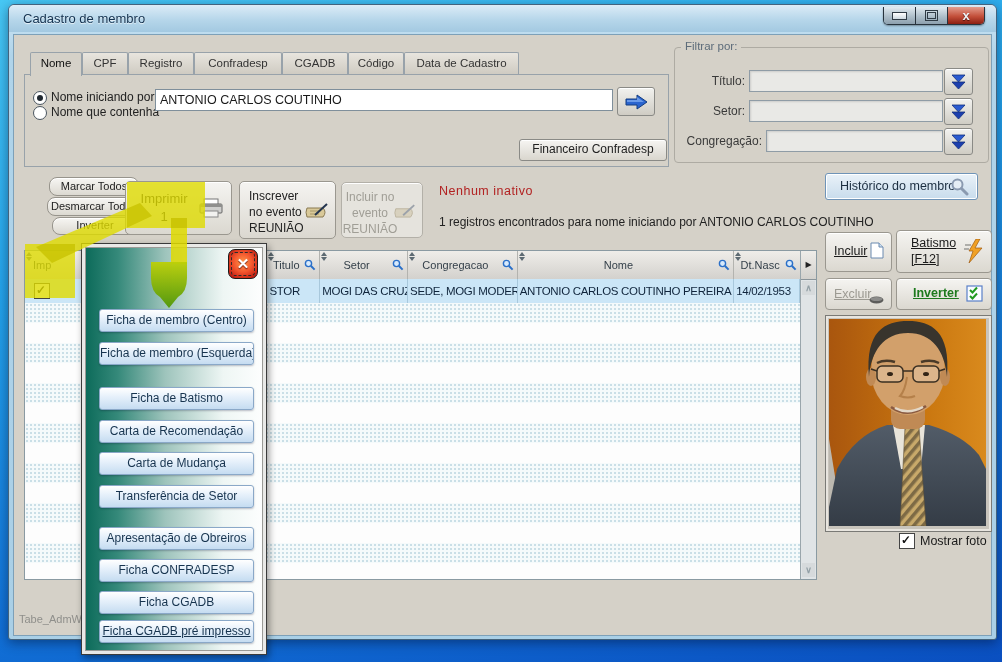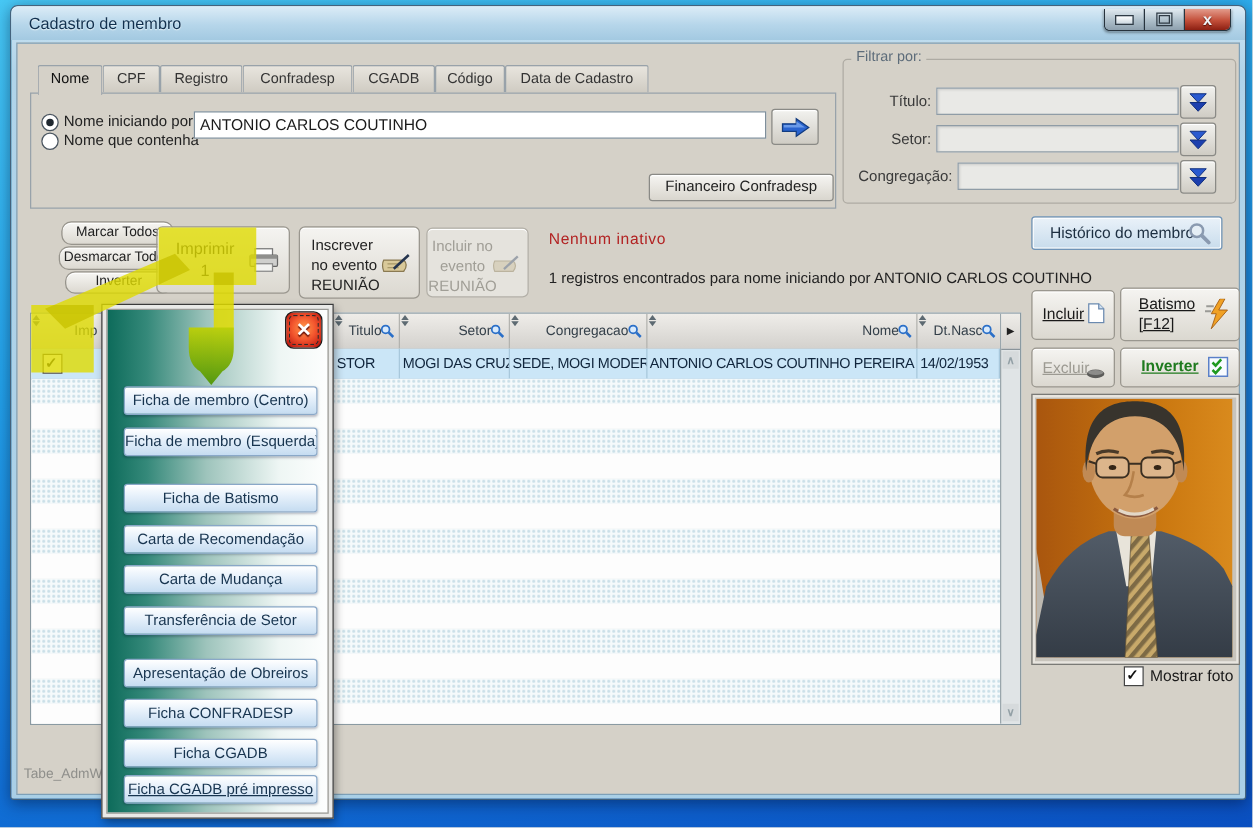--- a/index.html
+++ b/index.html
@@ -85,21 +85,21 @@
     box-shadow:inset 0 0 0 1px #fff;font-size:12.5px;color:#1c2e40;}
   .historico-btn .hlab{position:absolute;left:14px;top:5px;}
   .historico-btn svg{position:absolute;right:8px;top:3px;}
   
   .tbl{position:absolute;left:10px;top:215px;width:793px;height:330px;
     border:1px solid #8a9aa2;box-sizing:border-box;background:#fff;overflow:hidden;}
   .thead{position:absolute;left:0;top:0;right:16px;height:28px;display:flex;
     background:linear-gradient(#efede9,#d3d1cd);border-bottom:1px solid #8a949a;}
   .th{position:relative;box-sizing:border-box;border-right:1px solid #b3b3af;
     font-size:11px;color:#333f49;}
-  .thlab{position:absolute;left:0;right:14px;top:8px;text-align:right;white-space:nowrap;}
+  .thlab{position:absolute;left:0;right:14px;top:8px;text-align:center;white-space:nowrap;}
   .sort{position:absolute;left:1px;top:1px;display:flex;flex-direction:column;gap:1px;}
   .sort::before{content:"";border-left:3px solid transparent;border-right:3px solid transparent;
     border-bottom:4px solid #5d6a72;}
   .sort::after{content:"";border-left:3px solid transparent;border-right:3px solid transparent;
     border-top:4px solid #5d6a72;}
   .mag{position:absolute;right:3px;top:8px;}
   .c-imp{width:68px;}.c-hid{width:175px;}.c-titulo{width:53px;}.c-setor{width:88px;}
   .c-congr{width:110px;}.c-nome{width:217px;}.c-dtnasc{width:66px;border-right:none;}
   .row{position:absolute;left:0;right:16px;height:20px;display:flex;}
   .td{box-sizing:border-box;border-right:1px solid #d9dfe1;height:100%;
@@ -281,21 +281,21 @@
         <svg width="19" height="19" viewBox="0 0 19 19">
           <circle cx="7.5" cy="7.5" r="5" fill="#e5eef5" stroke="#8a9ab0" stroke-width="2"></circle>
           <line x1="11.5" y1="11.5" x2="17" y2="17" stroke="#8a9ab0" stroke-width="3" stroke-linecap="round"></line>
         </svg>
       </div>
 
       <div class="tbl">
         <div class="thead">
           <div class="th c-imp">
             <span class="sort"></span>
-            <span class="thlab" style="text-align:right;left:8px;">Imp</span>
+            <span class="thlab" style="text-align:left;left:8px;">Imp</span>
           </div>
           <div class="th c-hid">
             <span class="sort"></span>
           </div>
           <div class="th c-titulo">
             <span class="sort"></span>
             <span class="thlab">Titulo</span>
             <span class="mag">
               <svg width="12" height="12" viewBox="0 0 12 12">
                   <circle cx="4.5" cy="4.5" r="3.1" fill="#d8eafc" stroke="#2a6fc8" stroke-width="1.4"></circle>

